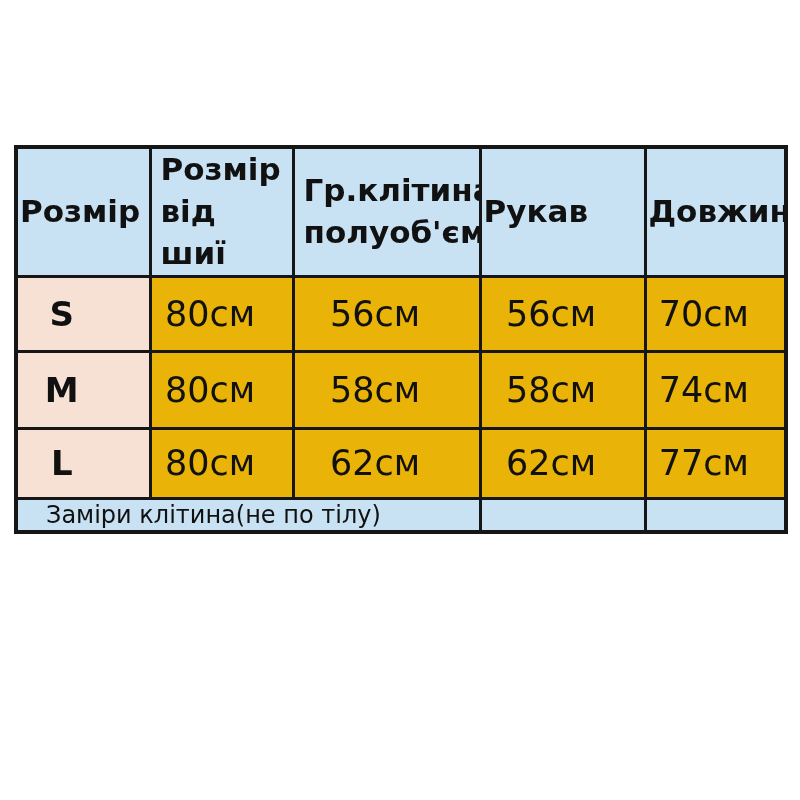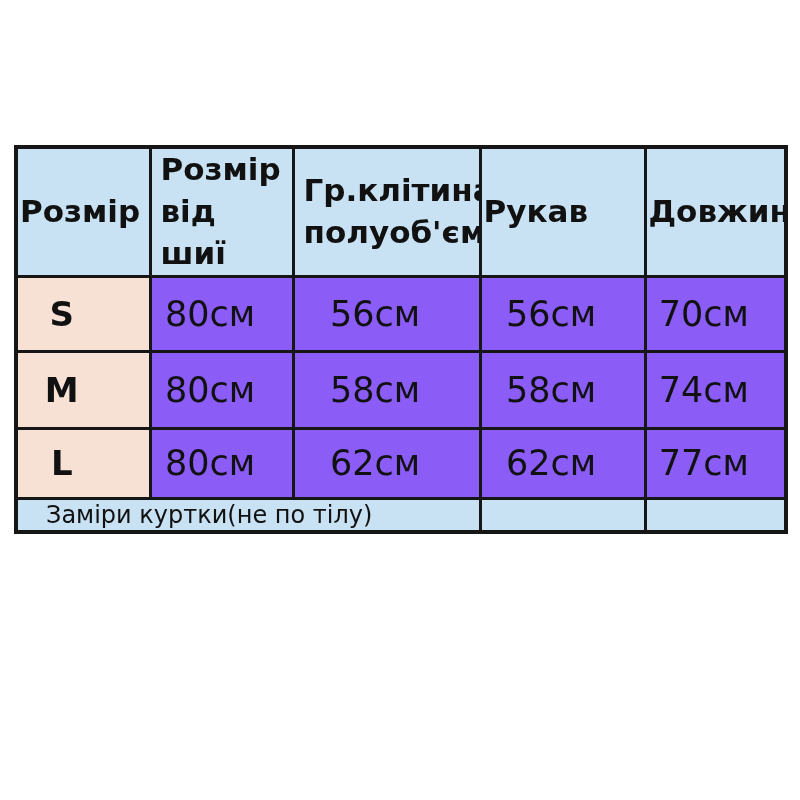--- a/index.html
+++ b/index.html
@@ -54,21 +54,21 @@
   tr.r-xl  { height: 75px; }
   tr.r-xxl { height: 78px; }
   td.size-cell {
     background: #f7e1d5;
     font-weight: bold;
     font-size: 34px;
     text-align: center;
     padding-right: 44px;
   }
   td.value-cell {
-    background: #8b5cf6;
+    background: #eab308;
     font-size: 35px;
     text-align: center;
     padding-right: 24px;
   }
   
   tr.r-footer { height: 33px; }
   td.footer-note-cell {
     background: #c9e2f3;
     font-size: 24px;
     text-align: left;
@@ -121,19 +121,19 @@
         <td class="size-cell">L</td>
         <td class="value-cell">80см</td>
         <td class="value-cell">62см</td>
         <td class="value-cell">62см</td>
         <td class="value-cell">77см</td>
       </tr>
 
 
 
       <tr class="r-footer">
-        <td class="footer-note-cell" colspan="3">Заміри куртки(не по тілу)</td>
+        <td class="footer-note-cell" colspan="3">Заміри клітина(не по тілу)</td>
         <td class="footer-empty-cell"></td>
         <td class="footer-empty-cell"></td>
       </tr>
     </tbody>
   </table>
 </div>
 
 </body></html>

